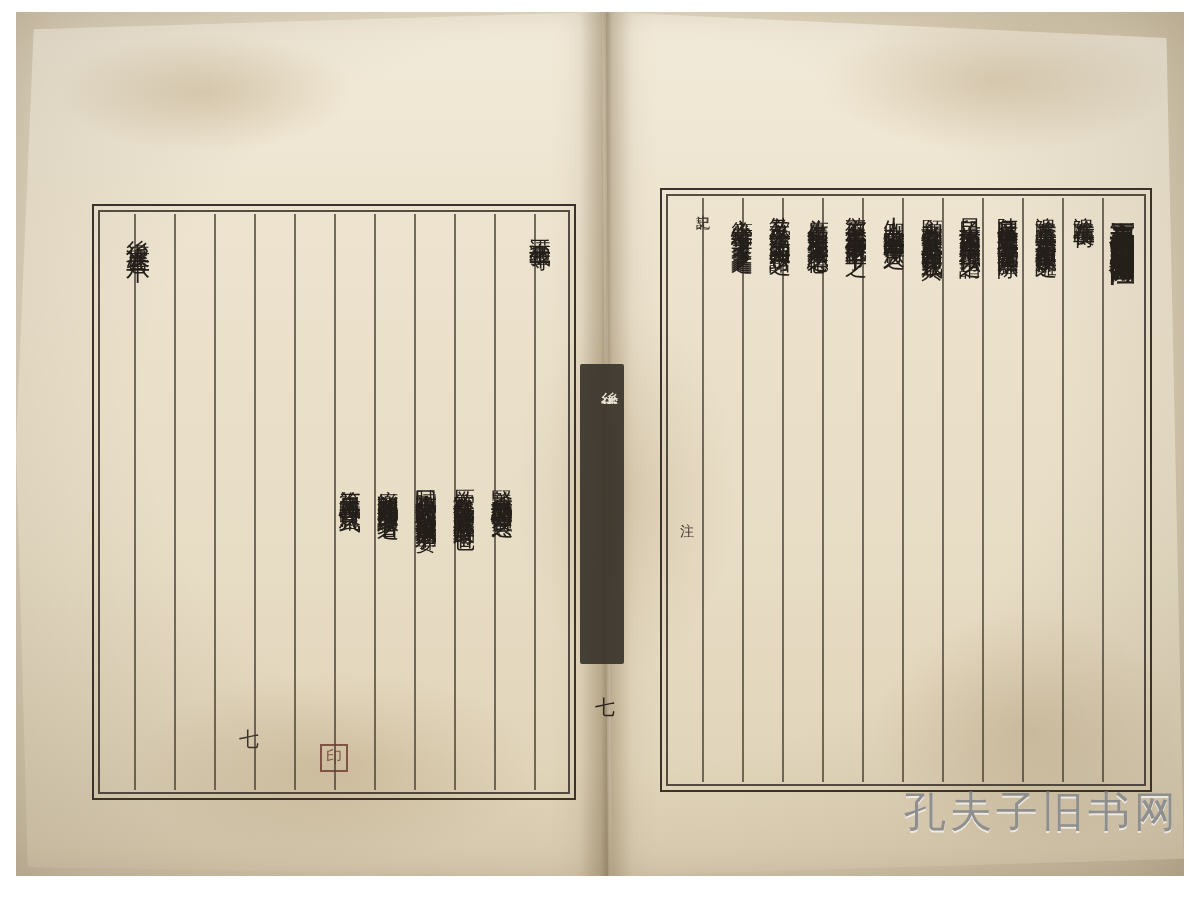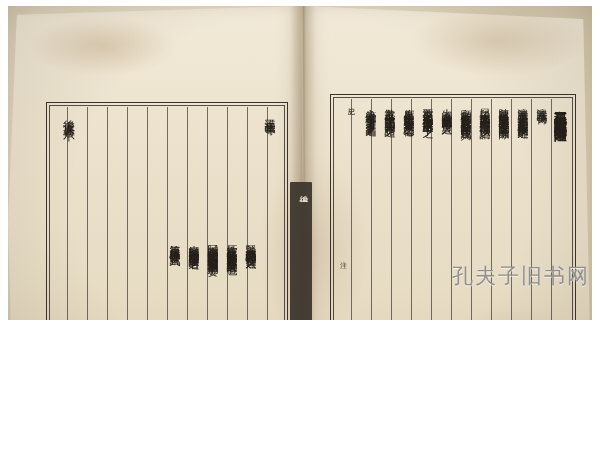--- a/index.html
+++ b/index.html
@@ -8,21 +8,21 @@
     width: 600px;
     height: 450px;
     overflow: hidden;
     background: #ffffff;
     font-family: "DejaVu Sans", sans-serif;
   }
 
   #stage {
     position: relative;
     width: 600px;
-    height: 320px;
+    height: 450px;
     background: #ffffff;
     overflow: hidden;
   }
 
   
   .book {
     position: absolute;
     left: 8px;
     top: 6px;
     width: 584px;

